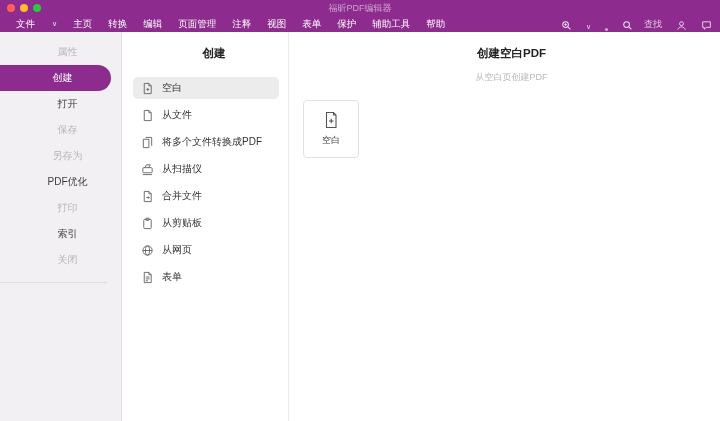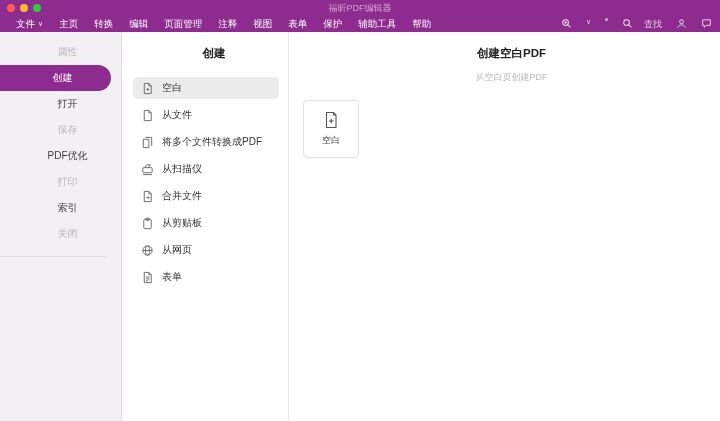--- a/index.html
+++ b/index.html
@@ -18,23 +18,23 @@
   .light.green { background:#28C840; }
   .win-title {
     position:absolute; left:0; right:0; text-align:center;
     font-size:9px; color:rgba(255,255,255,0.55); line-height:16px;
   }
 
   .menubar {
     height:16px; background:#8E2B8E; display:flex; align-items:center;
     padding:0 8px; color:#fff; font-size:9.5px;
   }
-  .menu-item { padding:0 8px; height:16px; line-height:16px; white-space:nowrap; cursor:default; display:flex; align-items:center; gap:3px; }
+  .menu-item { padding:0 8px; height:16px; line-height:16px; white-space:nowrap; cursor:default; display:flex; align-items:center; gap:17px; }
   .menu-item .chev { font-size:7px; color:rgba(255,255,255,0.85); }
-  .menubar-right { margin-left:auto; display:flex; align-items:flex-start; gap:14px; color:rgba(255,255,255,0.85); }
+  .menubar-right { margin-left:auto; display:flex; align-items:flex-end; gap:14px; color:rgba(255,255,255,0.85); }
   .mb-icon { width:11px; height:11px; display:inline-flex; }
   .mb-icon svg { width:100%; height:100%; }
   .dot-sep { width:3px; height:3px; border-radius:50%; background:rgba(255,255,255,0.6); }
   .find-label { font-size:9px; color:rgba(255,255,255,0.75); margin-left:-3px; }
   .chev-small { font-size:7px; color:rgba(255,255,255,0.8); }
 
   
   .content { display:flex; height:389px;text-align:center; }
 
   
@@ -162,20 +162,21 @@
   </div>
 </div>
 
 <div class="content">
 
   <div class="sidebar">
     <div class="side-item disabled">属性</div>
     <div class="side-item selected">创建</div>
     <div class="side-item">打开</div>
     <div class="side-item disabled">保存</div>
+    <div class="side-item disabled">另存为</div>
     <div class="side-item">PDF优化</div>
     <div class="side-item disabled">打印</div>
     <div class="side-item">索引</div>
     <div class="side-item disabled">关闭</div>
     <div class="side-divider"></div>
   </div>
 
   <div class="create-panel">
     <div class="panel-title">创建</div>
     <div class="create-list">

